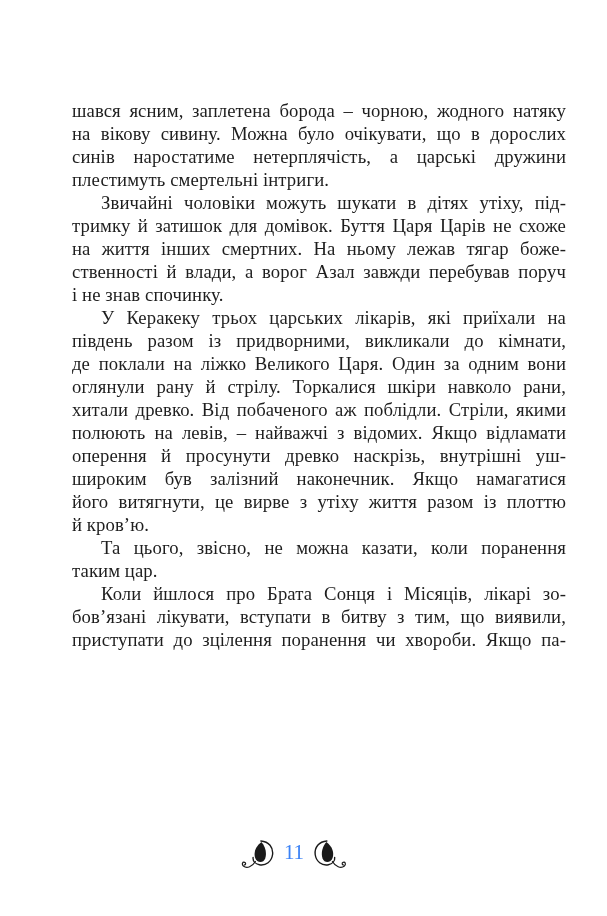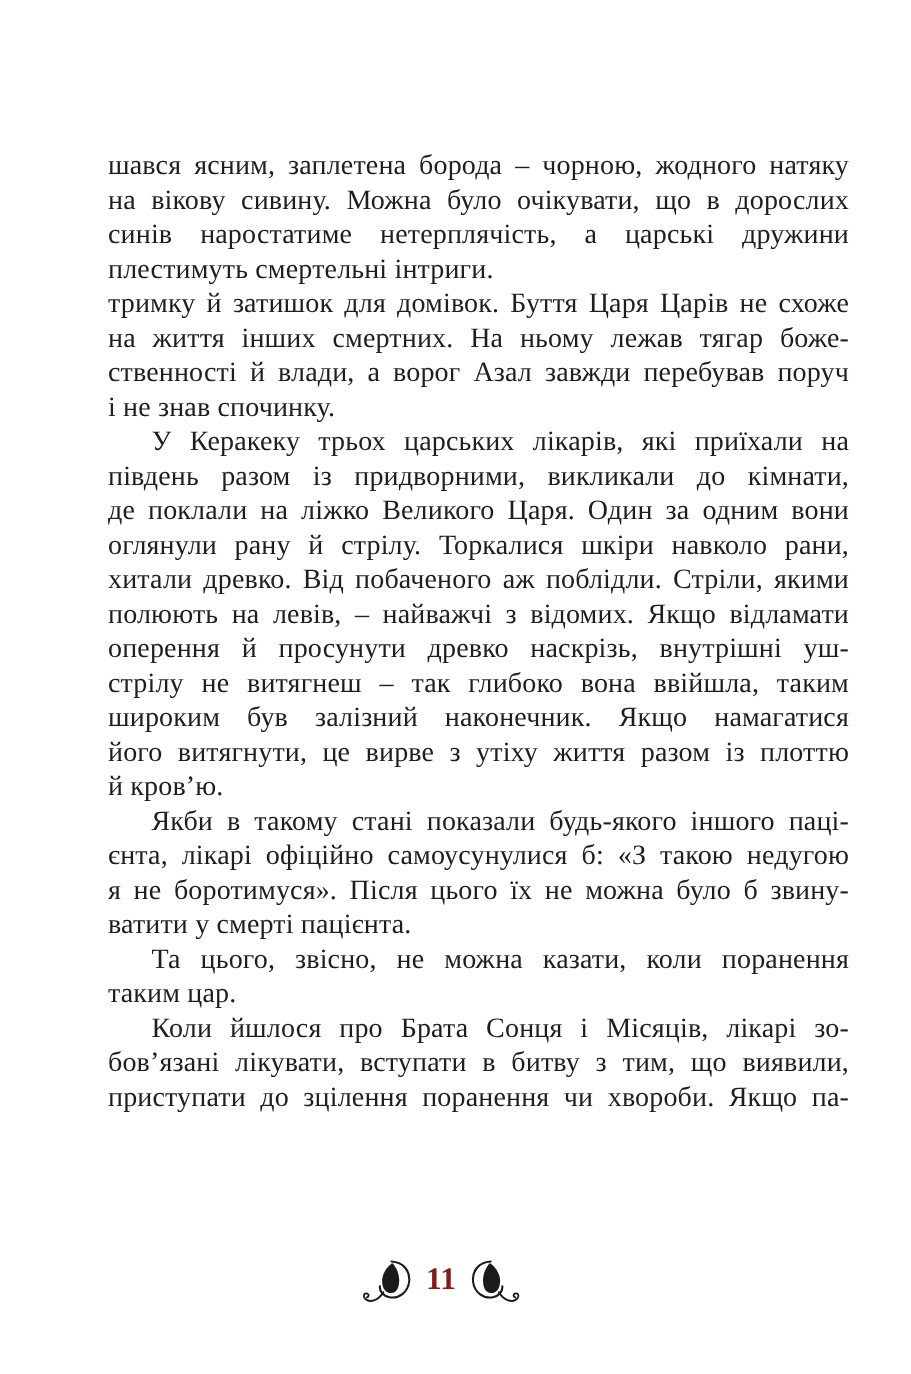--- a/index.html
+++ b/index.html
@@ -30,61 +30,54 @@
   .line.ind { text-indent:29px; }
   .footer {
     position:absolute;
     top:840px; left:294px;
     transform:translateX(-50%);
     display:flex; align-items:center; gap:7px;
   }
   .pagenum {
     font-size:21px; line-height:28px;
     margin-top:-8px;
-    color:#7f1d1d;
-    font-weight:bold;
+    color:#3b82f6;
   }
   .ornament { width:37px; height:31px; display:block; }
 </style>
 </head>
 <body>
 
 <div class="page" style="background: rgb(255, 255, 255); color: rgb(30, 30, 30);">
 
   <div class="text-block">
       <div class="paragraph">
         <div class="line">шався ясним, заплетена борода – чорною, жодного натяку</div>
         <div class="line">на вікову сивину. Можна було очікувати, що в дорослих</div>
         <div class="line">синів наростатиме нетерплячість, а царські дружини</div>
         <div class="line noj">плестимуть смертельні інтриги.</div>
       </div>
       <div class="paragraph">
+        <div class="line ind">Звичайні чоловіки можуть шукати в дітях утіху, під-</div>
         <div class="line">тримку й затишок для домівок. Буття Царя Царів не схоже</div>
         <div class="line">на життя інших смертних. На ньому лежав тягар боже-</div>
         <div class="line">ственності й влади, а ворог Азал завжди перебував поруч</div>
         <div class="line noj">і не знав спочинку.</div>
       </div>
       <div class="paragraph">
         <div class="line ind">У Керакеку трьох царських лікарів, які приїхали на</div>
         <div class="line">південь разом із придворними, викликали до кімнати,</div>
         <div class="line">де поклали на ліжко Великого Царя. Один за одним вони</div>
         <div class="line">оглянули рану й стрілу. Торкалися шкіри навколо рани,</div>
         <div class="line">хитали древко. Від побаченого аж поблідли. Стріли, якими</div>
         <div class="line">полюють на левів, – найважчі з відомих. Якщо відламати</div>
         <div class="line">оперення й просунути древко наскрізь, внутрішні уш-</div>
-        <div class="line">стрілу не витягнеш – так глибоко вона ввійшла, таким</div>
         <div class="line">широким був залізний наконечник. Якщо намагатися</div>
         <div class="line">його витягнути, це вирве з утіху життя разом із плоттю</div>
         <div class="line noj">й кров’ю.</div>
-      </div>
-      <div class="paragraph">
-        <div class="line ind">Якби в такому стані показали будь-якого іншого паці-</div>
-        <div class="line">єнта, лікарі офіційно самоусунулися б: «З такою недугою</div>
-        <div class="line">я не боротимуся». Після цього їх не можна було б звину-</div>
-        <div class="line noj">ватити у смерті пацієнта.</div>
       </div>
       <div class="paragraph">
         <div class="line ind">Та цього, звісно, не можна казати, коли поранення</div>
         <div class="line noj">таким цар.</div>
       </div>
       <div class="paragraph">
         <div class="line ind">Коли йшлося про Брата Сонця і Місяців, лікарі зо-</div>
         <div class="line">бов’язані лікувати, вступати в битву з тим, що виявили,</div>
         <div class="line">приступати до зцілення поранення чи хвороби. Якщо па-</div>
       </div>

